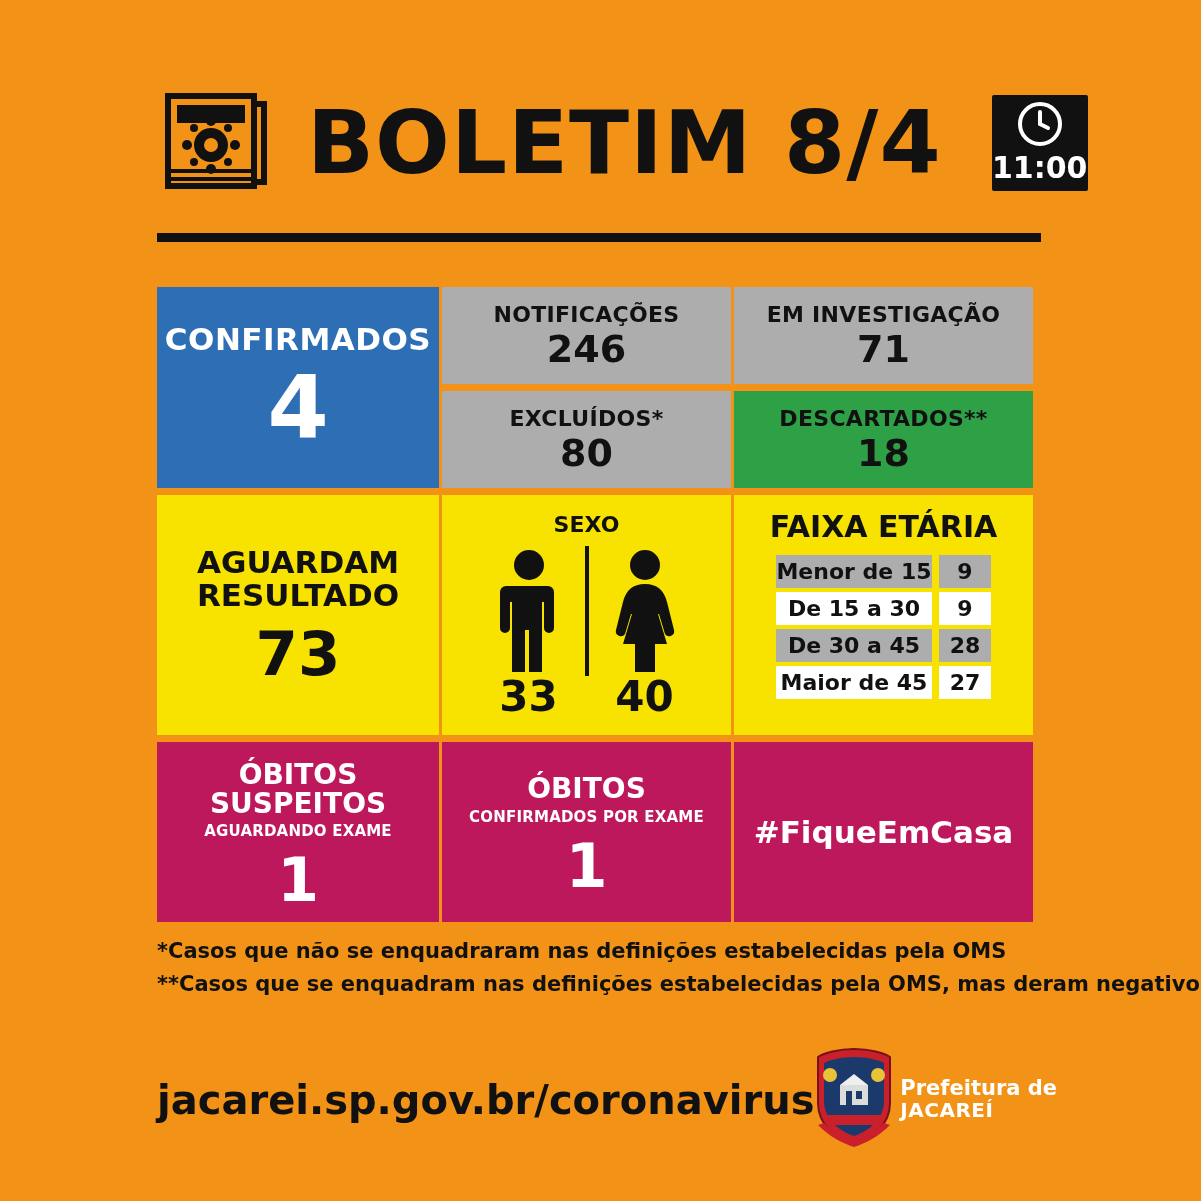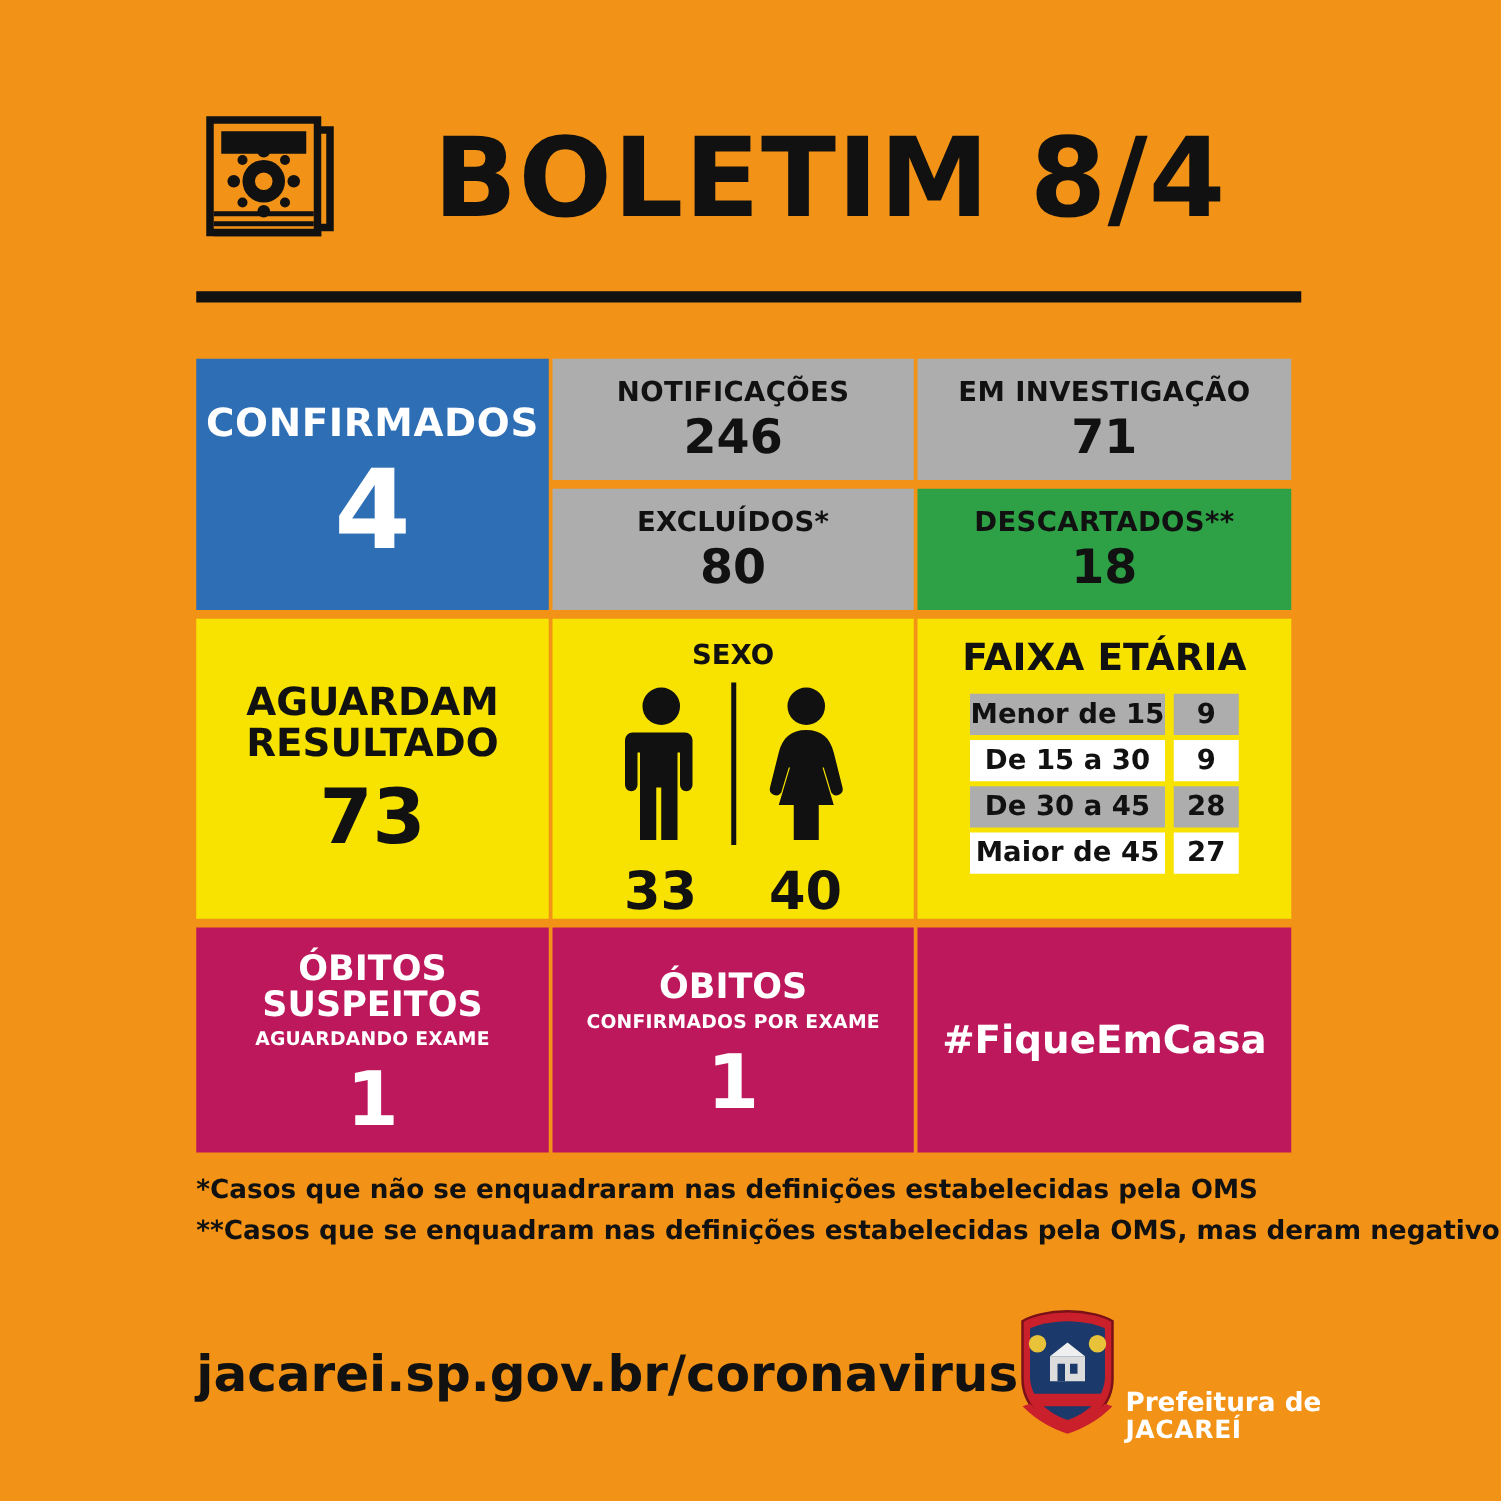--- a/index.html
+++ b/index.html
@@ -122,21 +122,21 @@
     align-items: center;
     padding-top: 18px;
   }
   .c-sexo .lbl { font-size: 22px; }
   .sexo-figs {
     display: flex; align-items: flex-end; justify-content: center;
     gap: 0; margin-top: 10px;
   }
   .fig-wrap { width: 84px; display: flex; flex-direction: column; align-items: center; }
   .divider-v { width: 4px; height: 130px; background: #111; margin: 0 14px; }
-  .sexo-nums { display: flex; justify-content: center; margin-top: 16px; }
+  .sexo-nums { display: flex; justify-content: center; margin-top: 0; }
   .sexo-nums .num { font-size: 42px; width: 84px; }
   .sexo-nums .spacer { width: 32px; }
 
   .c-faixa {
     width: 299px; height: 240px;
     display: flex; flex-direction: column;
     align-items: center;
     padding-top: 16px;
   }
   .c-faixa .lbl { font-size: 30px; }
@@ -211,21 +211,21 @@
   .site {
     font-family: "DejaVu Sans", sans-serif;
     font-weight: bold;
     font-size: 40px;
     color: #111;
     white-space: nowrap;
   }
   .brand {
     position: absolute;
     right: 0; top: 0;
-    display: flex; align-items: flex-end; 
+    display: flex; align-items: center; 
   }
   .brand-text {
     color: #fff;
     font-family: "DejaVu Sans", sans-serif;
     line-height: 1.05;
   }
   .brand-text .pref { font-size: 21px; font-weight: bold; }
   .brand-text .city { font-size: 20px; font-weight: bold; letter-spacing: .5px; }
 </style>
 </head>
@@ -252,20 +252,30 @@
             <circle cx="71" cy="45" r="4"></circle>
           <circle cx="37" cy="79" r="4"></circle>
             <circle cx="71" cy="79" r="4"></circle>
         </g>
         <rect x="14" y="86" width="80" height="4" fill="#111"></rect>
         <rect x="14" y="94" width="80" height="4" fill="#111"></rect>
         <rect x="14" y="102" width="86" height="4" fill="#111"></rect>
       </svg>
     </span>
     <div class="title">BOLETIM 8/4</div>
+    <div class="clock-box">
+      <span class="clock-face">
+        <svg width="46" height="46" viewBox="0 0 46 46">
+          <circle cx="23" cy="23" r="20" fill="none" stroke="#fff" stroke-width="4"></circle>
+          <line x1="23" y1="23" x2="23" y2="11" stroke="#fff" stroke-width="4" stroke-linecap="round"></line>
+          <line x1="23" y1="23" x2="31" y2="27" stroke="#fff" stroke-width="4" stroke-linecap="round"></line>
+        </svg>
+      </span>
+      <div class="clock-time">11:00</div>
+    </div>
   </div>
   <div class="rule"></div>
 
   <div class="grid">
 
     <div class="row">
       <div class="cell blue c-confirmados">
         <div class="lbl">CONFIRMADOS</div>
         <div class="num">4</div>
       </div>

